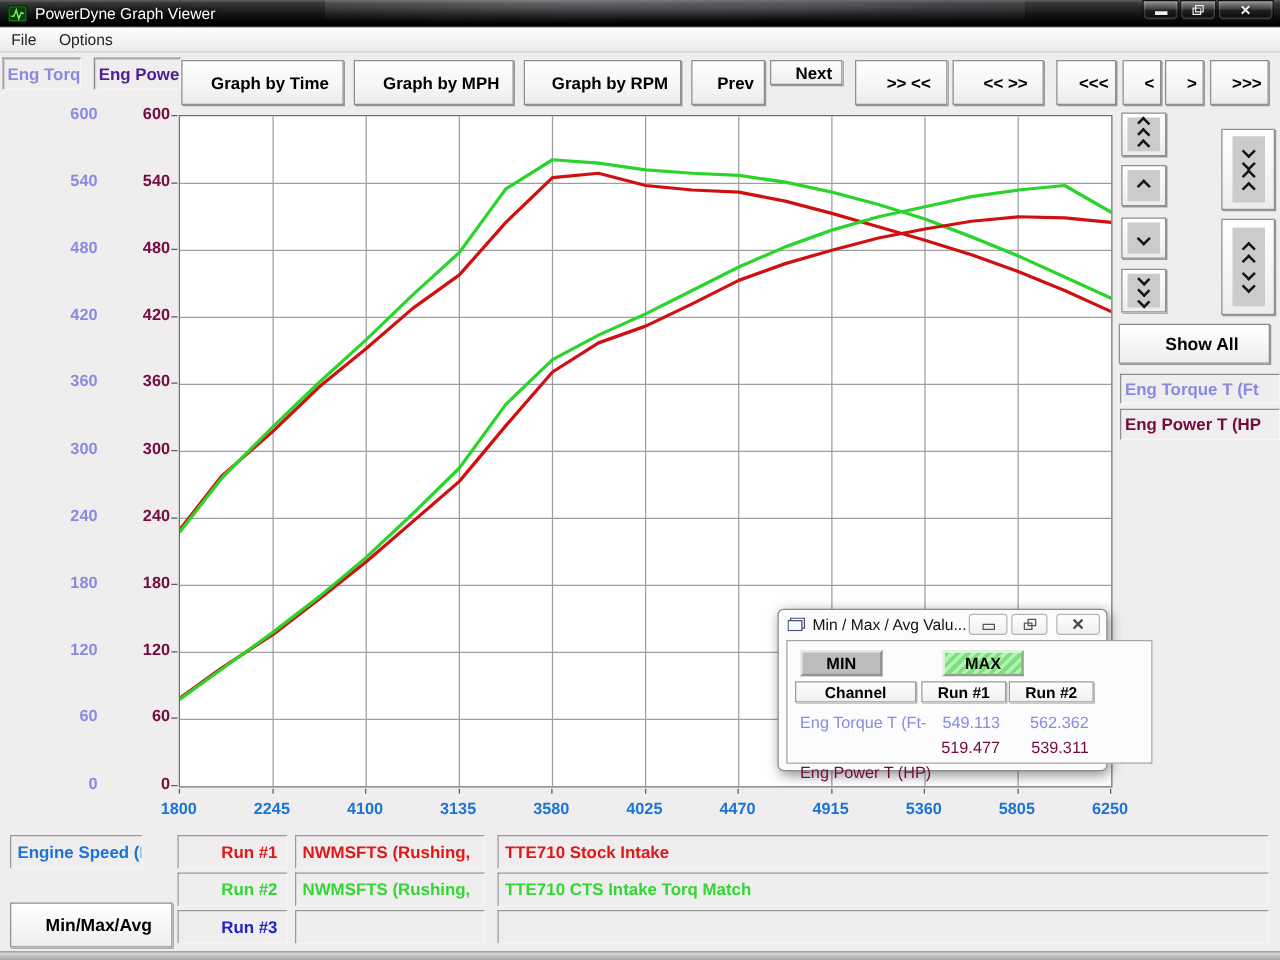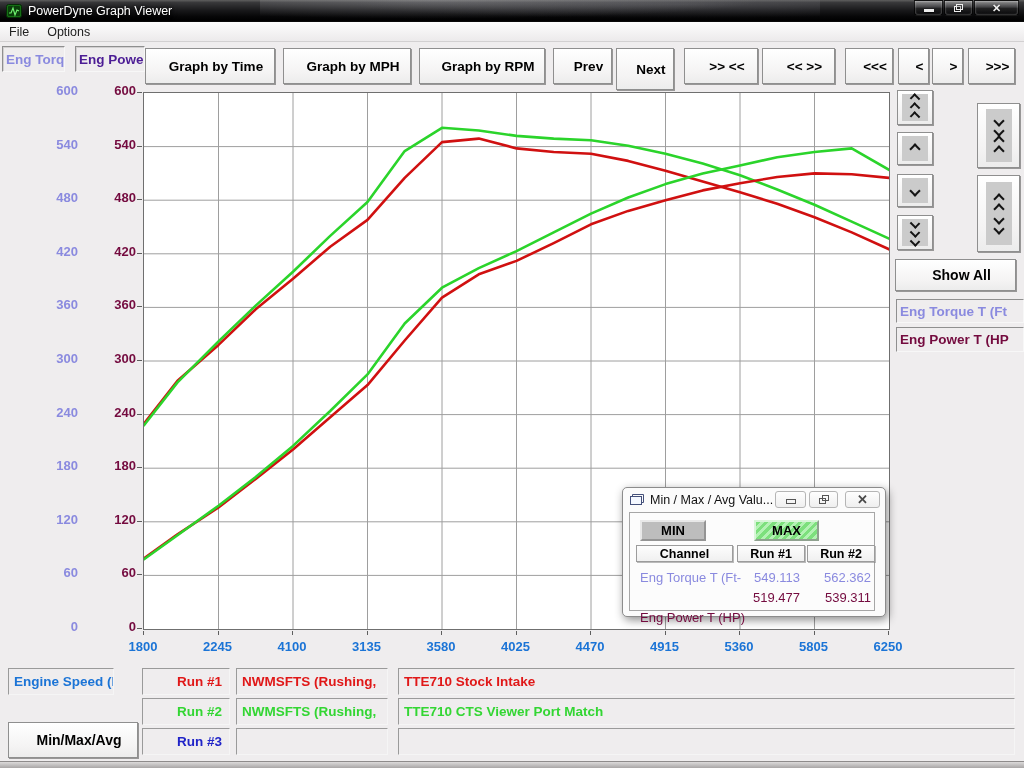--- a/index.html
+++ b/index.html
@@ -116,21 +116,21 @@
   .mm-btn {
     position:absolute; top:3px; height:17px; border:1px solid #B5B5B5; border-radius:3px;
     background:linear-gradient(180deg,#FEFEFE,#EFEFEF);
     display:flex; align-items:center; justify-content:center;
   }
   .mm-glyph-min { width:10px; height:5px; border:1.5px solid #555; margin-top:3px; }
   .mm-glyph-restore { position:relative; width:10px; height:9px; }
   .mm-glyph-restore i { position:absolute; display:block; width:7px; height:6px; border:1.5px solid #555; }
   .mm-glyph-restore i.b { left:0; bottom:0; } .mm-glyph-restore i.f { right:0; top:0; }
   .mm-glyph-close { font-size:13px; font-weight:bold; color:#4a4a4a; }
-  .mm-frame { position:absolute; left:6px; top:24px; width:246px; height:99px; border:1px solid #A6A6A6; background:#FCFCFC; }
+  .mm-frame { position:absolute; left:6px; top:24px; width:293px; height:99px; border:1px solid #A6A6A6; background:#FCFCFC; }
   .mm-minbtn {
     position:absolute; background:#BDBDBD;
     border:2px outset #E8E8E8; font-weight:bold; font-size:13px;
     display:flex; align-items:center; justify-content:center;
   }
   .mm-maxbtn {
     position:absolute;
     background:repeating-linear-gradient(135deg,#7DE07D 0 3px,#B4F2B4 3px 6px);
     border:2px outset #D9F5D9; font-weight:bold; font-size:13px;
     display:flex; align-items:center; justify-content:center;
@@ -184,21 +184,21 @@
   <span class="menu-item">Options</span>
 </div>
 
 <div class="abs sunkbox chan-btn" style="left: 2px; top: 46px; width: 63px; height: 26px; color: rgb(138, 138, 223);">Eng Torq</div>
 <div class="abs sunkbox chan-btn" style="left: 75px; top: 46px; width: 70px; height: 26px; color: #4c1d95;">Eng Powe</div>
 
 <div class="abs b3d" style="left:145px;top:48px;width:130px;height:36px;">Graph by Time</div>
 <div class="abs b3d" style="left:283px;top:48px;width:128px;height:36px;">Graph by MPH</div>
 <div class="abs b3d" style="left:419px;top:48px;width:126px;height:36px;">Graph by RPM</div>
 <div class="abs b3d" style="left:553px;top:48px;width:59px;height:36px;">Prev</div>
-<div class="abs b3d" style="left:616px;top:48px;width:58px;height:42px;">Next</div>
+<div class="abs b3d" style="left:616px;top:48px;width:58px;height:20px;">Next</div>
 <div class="abs b3d" style="left:684px;top:48px;width:74px;height:36px;">&gt;&gt; &lt;&lt;</div>
 <div class="abs b3d" style="left:762px;top:48px;width:73px;height:36px;">&lt;&lt; &gt;&gt;</div>
 <div class="abs b3d" style="left:845px;top:48px;width:48px;height:36px;">&lt;&lt;&lt;</div>
 <div class="abs b3d" style="left:898px;top:48px;width:31px;height:36px;">&lt;</div>
 <div class="abs b3d" style="left:932px;top:48px;width:31px;height:36px;">&gt;</div>
 <div class="abs b3d" style="left:968px;top:48px;width:47px;height:36px;">&gt;&gt;&gt;</div>
 
 <div class="abs plot">
   <svg id="plot-svg" width="745" height="536" viewBox="0 0 745 536">
       <line x1="74.5" x2="74.5" y1="0" y2="536" stroke="#9E9E9E" stroke-width="1"></line>
@@ -328,21 +328,21 @@
 <div class="abs label-box" style="left: 896px; top: 327px; width: 128px; height: 25px; color: rgb(116, 11, 63);">Eng Power T (HP</div>
 
 <div class="abs legend-box la" style="left: 8px; top: 668px; width: 106px; height: 27px; color: rgb(27, 116, 214);">Engine Speed (RI</div>
 
 <div class="abs legend-box ra" style="left: 142px; top: 668px; width: 88px; height: 27px; color: rgb(224, 24, 24);">Run #1</div>
 <div class="abs legend-box la" style="left: 236px; top: 668px; width: 152px; height: 27px; color: rgb(224, 24, 24);">NWMSFTS (Rushing,</div>
 <div class="abs legend-box la" style="left: 398px; top: 668px; width: 617px; height: 27px; color: rgb(224, 24, 24);">TTE710 Stock Intake</div>
 
 <div class="abs legend-box ra" style="left: 142px; top: 698px; width: 88px; height: 27px; color: rgb(51, 214, 51);">Run #2</div>
 <div class="abs legend-box la" style="left: 236px; top: 698px; width: 152px; height: 27px; color: rgb(51, 214, 51);">NWMSFTS (Rushing,</div>
-<div class="abs legend-box la" style="left: 398px; top: 698px; width: 617px; height: 27px; color: rgb(51, 214, 51);">TTE710 CTS Viewer Port Match</div>
+<div class="abs legend-box la" style="left: 398px; top: 698px; width: 617px; height: 27px; color: rgb(51, 214, 51);">TTE710 CTS Intake Torq Match</div>
 
 <div class="abs legend-box ra" style="left: 142px; top: 728px; width: 88px; height: 27px; color: rgb(32, 36, 200);">Run #3</div>
 <div class="abs legend-box la" style="left: 236px; top: 728px; width: 152px; height: 27px; color: rgb(32, 36, 200);"></div>
 <div class="abs legend-box la" style="left: 398px; top: 728px; width: 617px; height: 27px; color: rgb(32, 36, 200);"></div>
 
 <div class="abs b3d" style="left:8px;top:722px;width:130px;height:36px;font-size:14px;">Min/Max/Avg</div>
 
 <div class="abs mmwin">
   <div class="mm-title">
     <span style="margin-left:7px;display:flex;">

